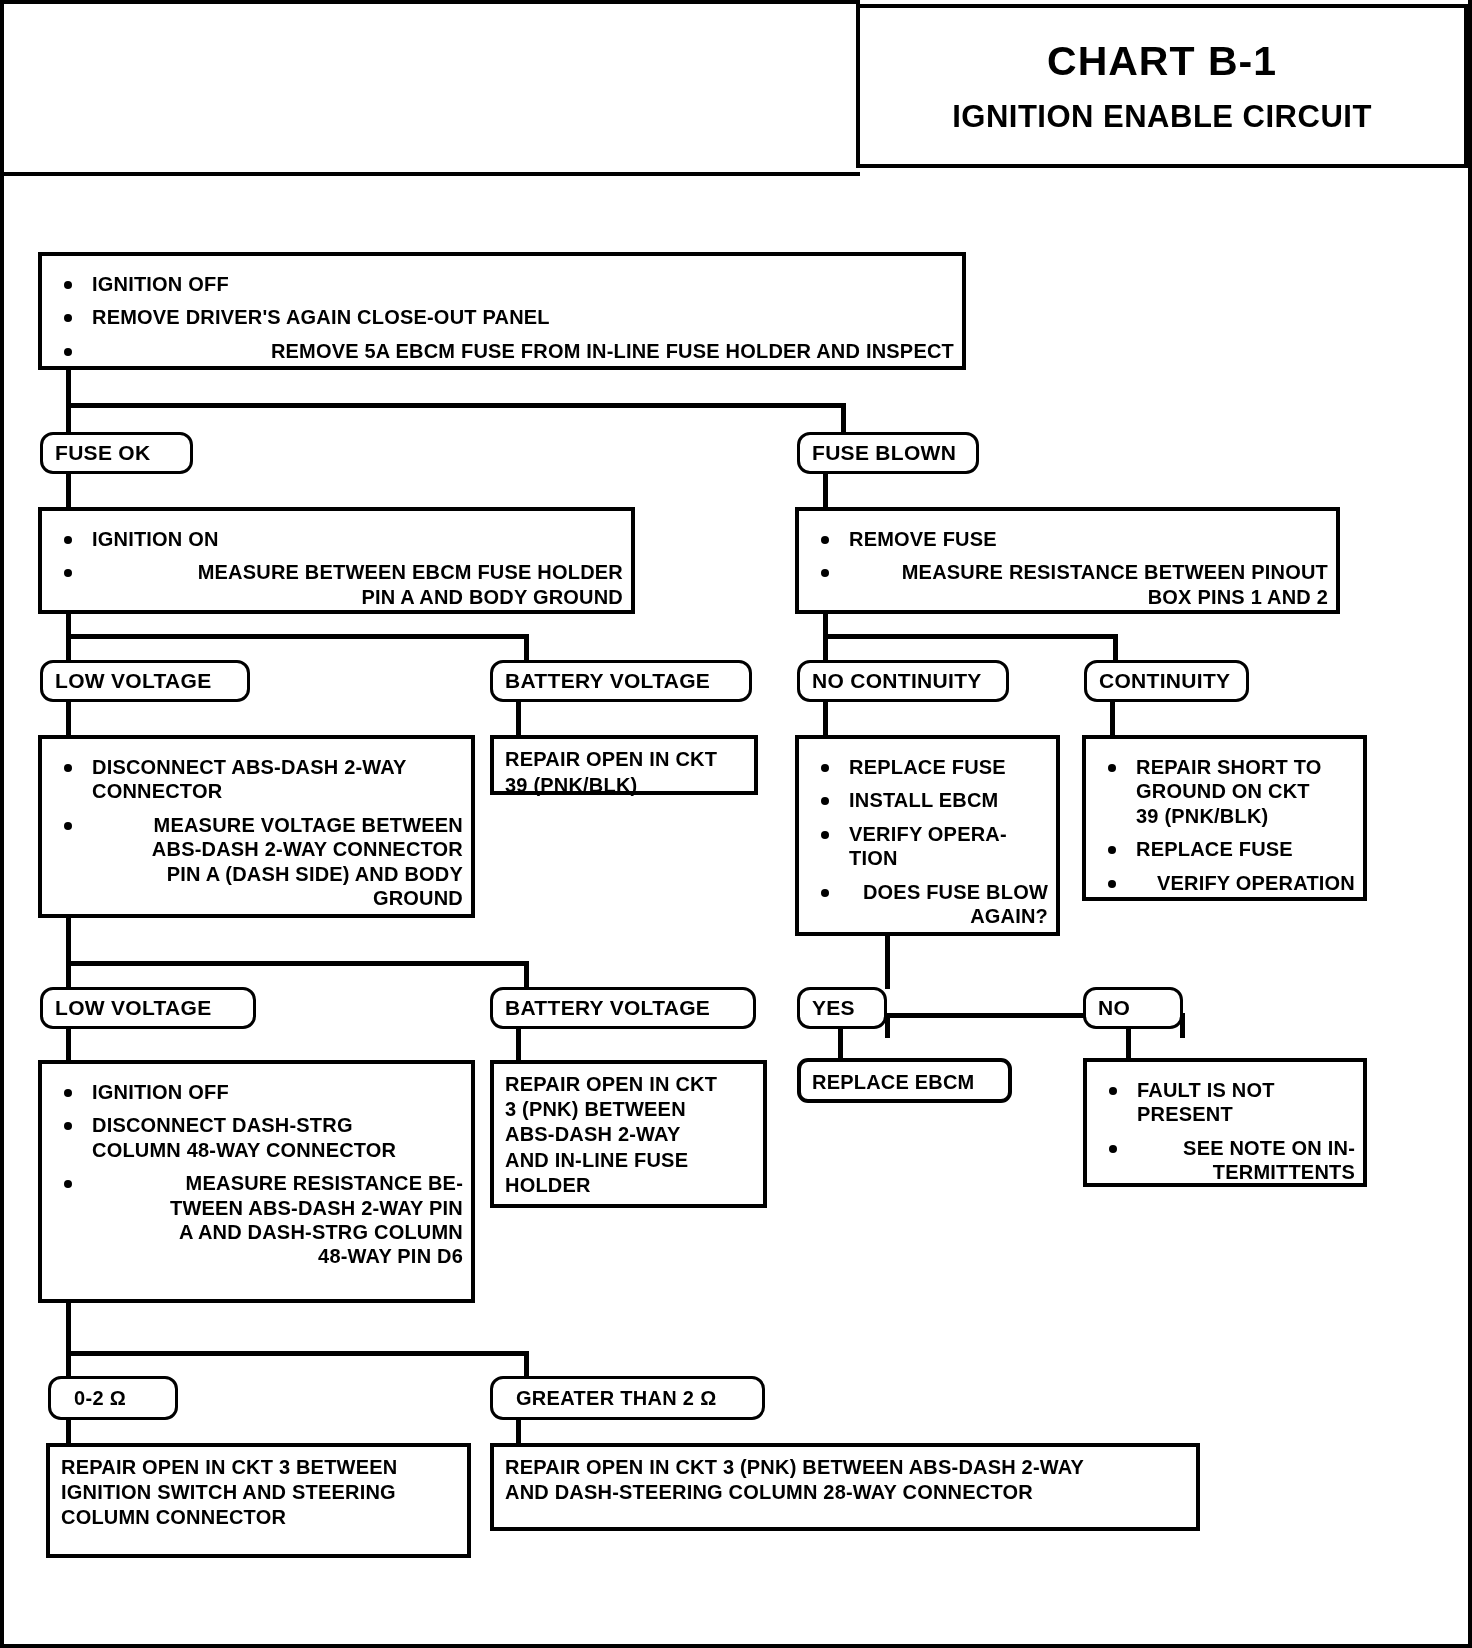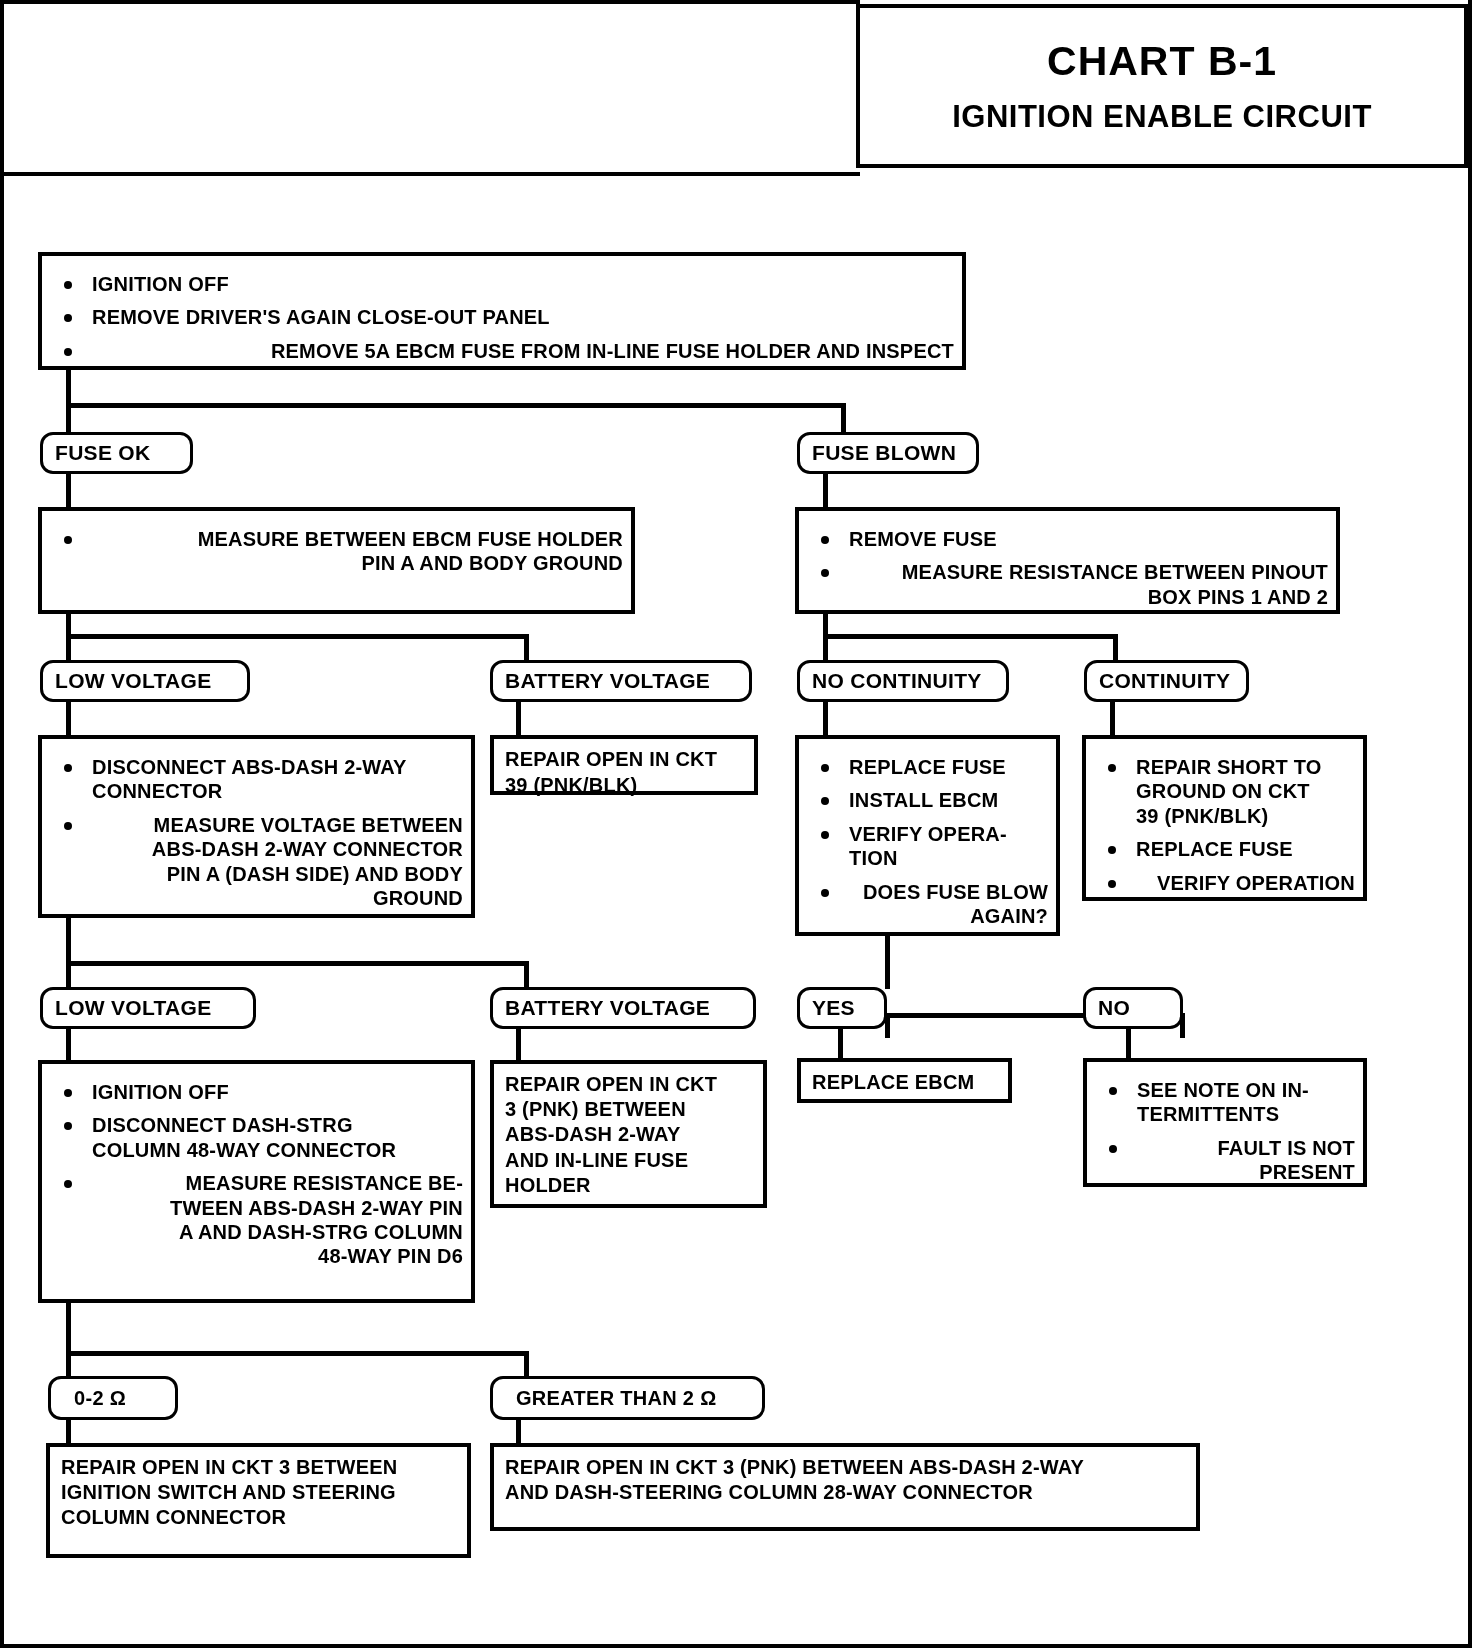--- a/index.html
+++ b/index.html
@@ -141,20 +141,21 @@
   </div>
   <div class="box label-box" style="left:797px;top:432px;width:182px;height:42px;">
     <span>FUSE BLOWN</span>
   </div>
 
   <div class="ln" style="left:66px;top:474px;width:5px;height:35px;"></div>
   <div class="ln" style="left:823px;top:474px;width:5px;height:35px;"></div>
 
   <div class="box thick" style="left:38px;top:507px;width:597px;height:107px;">
     <ul class="bullets">
+      <li>IGNITION ON</li>
       <li>MEASURE  BETWEEN  EBCM FUSE HOLDER
 PIN A AND BODY GROUND</li>
     </ul>
   </div>
 
   <div class="box thick" style="left:795px;top:507px;width:545px;height:107px;">
     <ul class="bullets">
       <li>REMOVE FUSE</li>
       <li>MEASURE  RESISTANCE BETWEEN PINOUT
 BOX PINS 1 AND 2</li>
@@ -267,30 +268,30 @@
   </div>
 
   <div class="box thick" style="left:490px;top:1060px;width:277px;height:148px;">
     <div class="plain-text tight">REPAIR OPEN IN CKT
 3 (PNK) BETWEEN
 ABS-DASH 2-WAY
 AND IN-LINE FUSE
 HOLDER</div>
   </div>
 
-  <div class="box thick" style="left:797px;top:1058px;width:215px;height:45px;">
+  <div class="box thick" style="left:797px;top:1058px;width:215px;height:45px;border-radius:11px;">
     <div class="plain-text">REPLACE EBCM</div>
   </div>
 
   <div class="box thick" style="left:1083px;top:1058px;width:284px;height:129px;">
     <ul class="bullets">
+      <li>FAULT IS NOT
+PRESENT</li>
       <li>SEE  NOTE ON IN-
 TERMITTENTS</li>
-      <li>FAULT IS NOT
-PRESENT</li>
     </ul>
   </div>
 
   <div class="ln" style="left:66px;top:1303px;width:5px;height:53px;"></div>
   <div class="ln" style="left:66px;top:1351px;width:463px;height:5px;"></div>
   <div class="ln" style="left:524px;top:1351px;width:5px;height:27px;"></div>
   <div class="ln" style="left:66px;top:1351px;width:5px;height:27px;"></div>
 
   <div class="box label-box narrow" style="left:48px;top:1376px;width:130px;height:44px;">
     <span>0-2  Ω</span>

